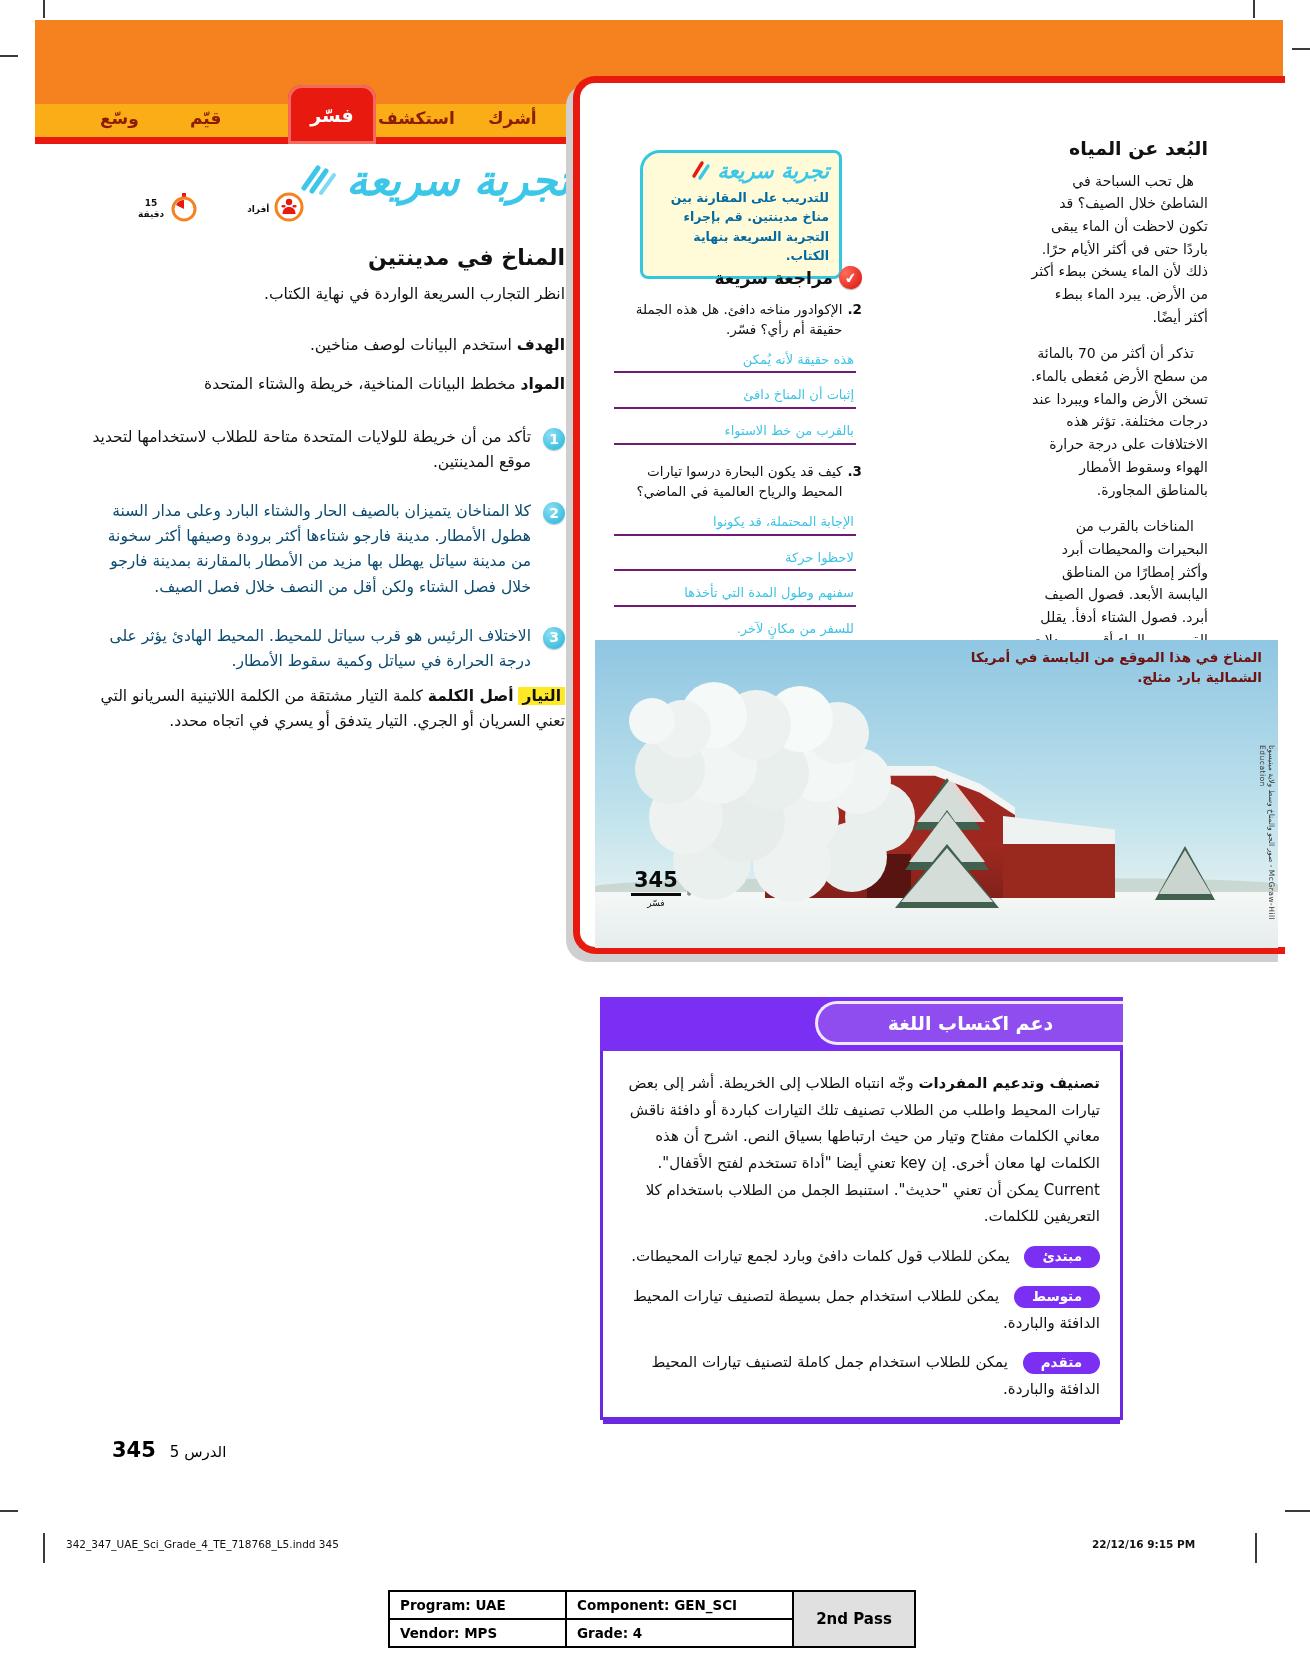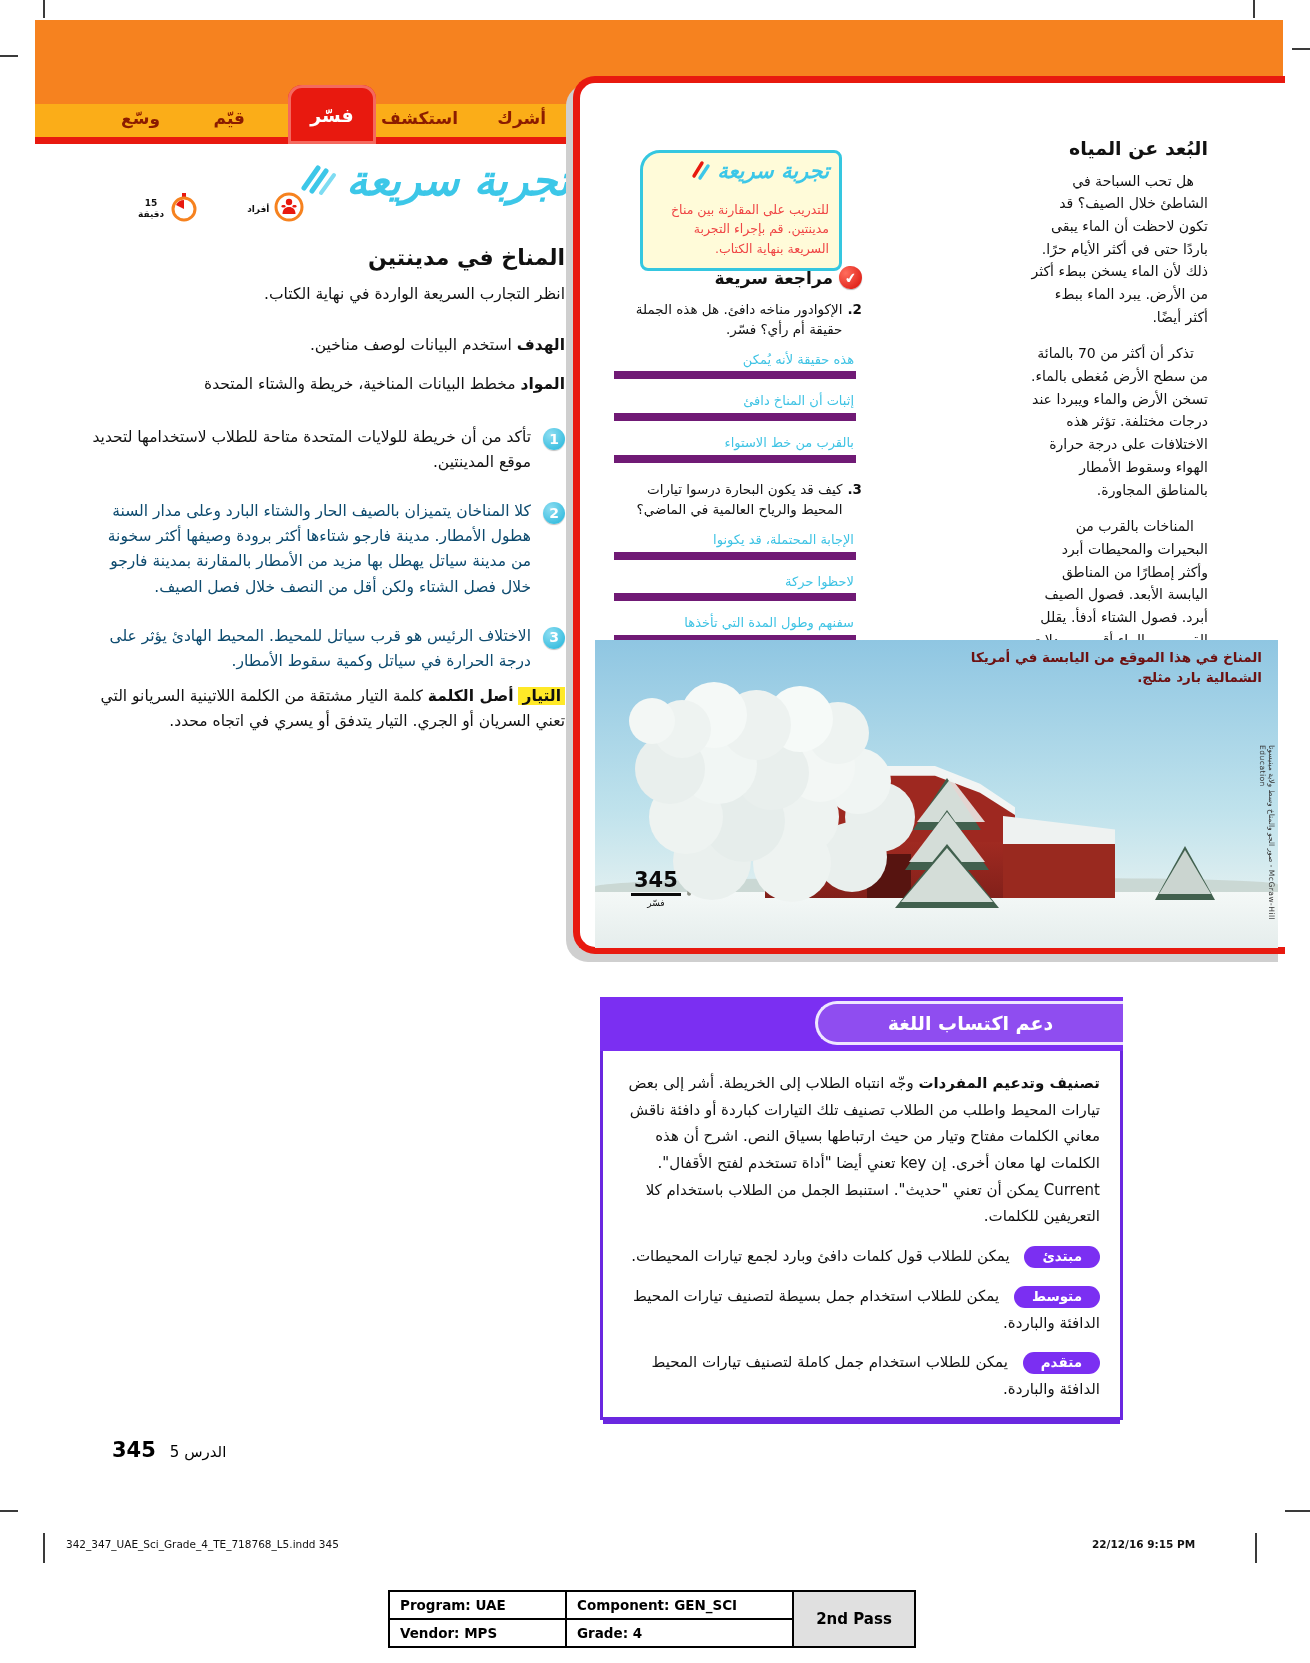--- a/index.html
+++ b/index.html
@@ -4,21 +4,21 @@
 <style>
   html,body{margin:0;padding:0;background:#fff;}
   .page{position:relative;width:1310px;height:1663px;background:#ffffff;overflow:hidden;
         font-family:"DejaVu Sans",sans-serif;direction:ltr;}
   
   .mark{position:absolute;background:#3a3a3a;}
   
   .orange-band{position:absolute;left:35px;top:20px;width:1248px;height:88px;background:#f6821f;}
   .amber-strip{position:absolute;left:35px;top:104px;width:577px;height:33px;background:#fbad18;}
   .red-underline{position:absolute;left:35px;top:137px;width:577px;height:7px;background:#e8190f;}
-  .tab-label{position:absolute;top:108px;font-size:17px;font-weight:bold;color:#8b1c00;text-align:right;}
+  .tab-label{position:absolute;top:108px;font-size:17px;font-weight:bold;color:#8b1c00;text-align:left;}
   .tab-active{position:absolute;top:85px;height:59px;background:#e8190f;border-radius:14px 14px 0 0;
               color:#fff;font-size:19px;font-weight:bold;display:flex;align-items:center;justify-content:center;
               box-shadow:inset 0 0 0 3px #f4695e;}
   
   .main-box{position:absolute;left:573px;top:76px;width:712px;height:878px;background:#fff;
             border:7px solid #e8190f;border-right:none;border-radius:22px 0 0 22px;
             box-shadow:-7px 8px 0 0 #cfcfcf;box-sizing:border-box;}
   
   .script-title{font-style:italic;font-weight:bold;color:#3cc7e8;letter-spacing:-1px;}
   .leftcol{position:absolute;left:85px;top:240px;width:480px;direction:rtl;text-align:right;
@@ -30,30 +30,30 @@
   .step{position:relative;padding-right:34px;margin-top:24px;}
   .cyan{color:#0c4a6e;}
   .hl{background:#ffe927;padding:0 4px;}
   .tri-left{width:0;height:0;border-top:9px solid transparent;border-bottom:9px solid transparent;
             border-right:14px solid #e8190f;display:inline-block;margin-right:8px;align-self:center;}
   .vocab-head{display:flex;flex-direction:row;justify-content:flex-start;margin-top:34px;font-size:21px;font-weight:bold;}
   
   .note{position:absolute;left:640px;top:150px;width:202px;background:#fffbd9;border:3px solid #35c7e0;
         border-radius:20px 8px 8px 8px;padding:6px 10px 10px;box-sizing:border-box;direction:rtl;}
   .note-title{font-style:italic;font-weight:bold;color:#3cc7e8;font-size:21px;display:flex;gap:4px;}
-  .note-body{font-size:12.5px;line-height:1.55;color:#ef4444;margin-top:14px;}
+  .note-body{font-size:12.5px;line-height:1.55;color:#0369a1;margin-top:2px;font-weight:bold;}
   
   .review{position:absolute;left:612px;top:266px;width:250px;direction:rtl;font-size:13.5px;color:#111;}
   .review-title{display:flex;align-items:center;gap:6px;font-size:17px;font-weight:bold;}
   .chk{width:23px;height:23px;border-radius:50%;background:radial-gradient(circle at 32% 28%,#ff6d5d,#d80f07);
        color:#fff;font-size:14px;font-weight:bold;display:flex;align-items:center;justify-content:center;
        transform:rotate(-8deg);box-shadow:0 1px 1px rgba(0,0,0,.3);}
   .qrow{display:flex;gap:5px;margin-top:10px;line-height:1.5;}
   .qnum{font-weight:bold;}
-  .ansline{color:#3fc3e4;font-size:13px;border-bottom:8px solid #701a75;padding:0 2px 3px;margin:0 6px 14px 2px;line-height:1.3;}
+  .ansline{color:#3fc3e4;font-size:13px;border-bottom:2px solid #701a75;padding:0 2px 3px;margin:0 6px 14px 2px;line-height:1.3;}
   .ansgroup{margin-top:12px;}
   
   .watercol{position:absolute;left:1030px;top:133px;width:178px;direction:rtl;font-size:14px;line-height:1.62;color:#111;}
   .watercol h2{font-size:19px;font-weight:bold;margin:0 0 6px;}
   .watercol p{margin:0 0 14px;text-indent:14px;}
   
   .photo{position:absolute;left:595px;top:640px;width:683px;height:308px;overflow:hidden;background:#9ccbe4;}
   .sky{position:absolute;inset:0;background:linear-gradient(#8fc6e2,#bfe2ec 55%,#ddeef0 80%,#e9f3f2);}
   .treeline{position:absolute;left:0;right:0;bottom:48px;height:22px;background:#c5d2cd;border-radius:40% 30% 35% 30%;opacity:.8;}
   .snow{position:absolute;left:0;right:0;bottom:0;height:56px;background:linear-gradient(#f4f8f7,#e5edec);}

